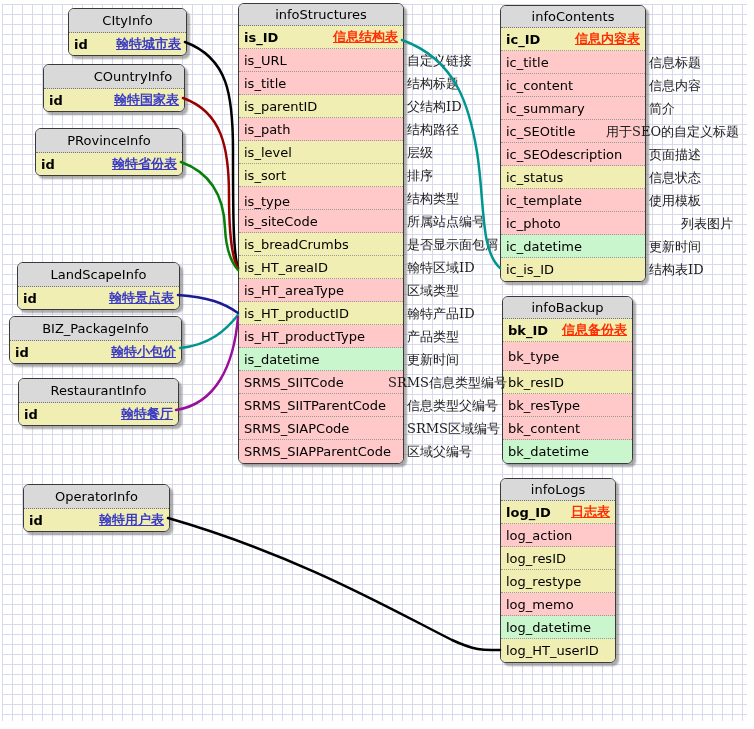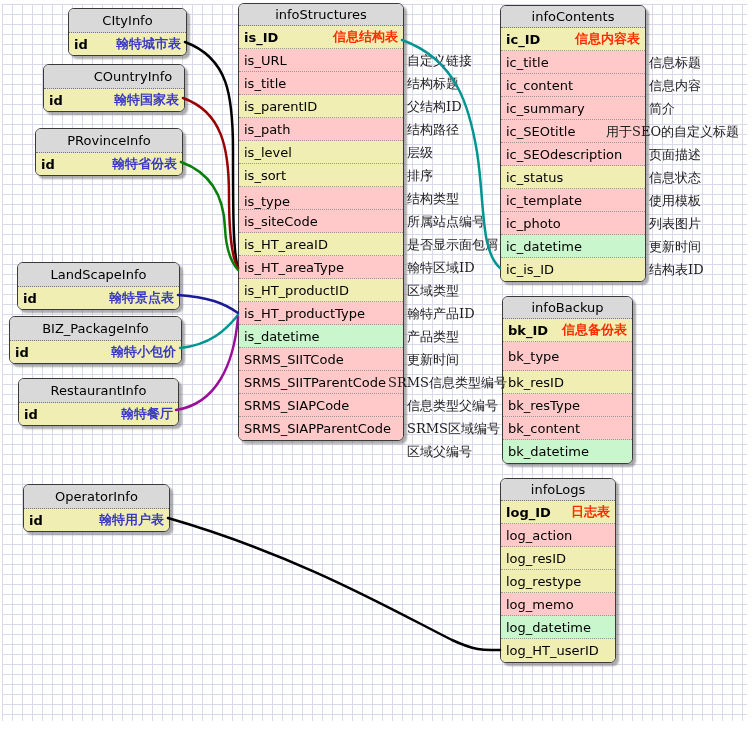--- a/index.html
+++ b/index.html
@@ -27,21 +27,21 @@
     display:flex;align-items:center;padding:0 5px;box-sizing:border-box;
     border-bottom:1px dotted #999;font-size:13px;color:#000;white-space:nowrap;
   }
   .row:last-child{border-bottom:none;}
   .c-yellow{background:var(--row-yellow,#f0eeb2);}
   .c-pink{background:var(--row-pink,#ffc9c9);}
   .c-green{background:var(--row-green,#c9f6cc);}
   .bold{font-weight:bold;}
   .note-inline{
     margin-left:auto;padding-left:6px;white-space:nowrap;font-size:13px;
-    font-family:"DejaVu Serif","Liberation Serif",serif;font-weight:bold;
+    font-family:"DejaVu Serif","Liberation Serif",serif;font-weight:bold;text-decoration:underline;
   }
   .note-red{color:var(--note-red,#ff2d00);}
   .note-blue{color:var(--note-blue,#3a3ac8);}
   .note-out{
     position:absolute;transform:translateY(-50%);white-space:nowrap;z-index:3;
     font-size:13px;color:var(--note-dark,#1c1c1c);
     font-family:"DejaVu Serif","Liberation Serif",serif;
   }
   #connectors{position:absolute;left:0;top:0;z-index:4;pointer-events:none;}
   #connectors path{fill:none;stroke-width:2.5;stroke-linecap:round;}
@@ -154,20 +154,23 @@
       <div class="row c-yellow" style="height: 23px;">
         <span class="fname">is_sort</span>
       </div>
       <div class="row c-pink" style="height: 23px; align-items: flex-end;">
         <span class="fname">is_type</span>
       </div>
       <div class="row c-pink" style="height: 23px;">
         <span class="fname">is_siteCode</span>
       </div>
       <div class="row c-yellow" style="height: 23px;">
+        <span class="fname">is_breadCrumbs</span>
+      </div>
+      <div class="row c-yellow" style="height: 23px;">
         <span class="fname">is_HT_areaID</span>
       </div>
       <div class="row c-pink" style="height: 23px;">
         <span class="fname">is_HT_areaType</span>
       </div>
       <div class="row c-yellow" style="height: 23px;">
         <span class="fname">is_HT_productID</span>
       </div>
       <div class="row c-pink" style="height: 23px;">
         <span class="fname">is_HT_productType</span>
@@ -188,21 +191,21 @@
         <span class="fname">SRMS_SIAPParentCode</span>
       </div>
     </div>
     <span class="note-out" style="left: 649px; top: 63px;">信息标题</span>
     <span class="note-out" style="left: 649px; top: 86px;">信息内容</span>
     <span class="note-out" style="left: 649px; top: 109px;">简介</span>
     <span class="note-out" style="left: 606px; top: 132px;">用于SEO的自定义标题</span>
     <span class="note-out" style="left: 649px; top: 155px;">页面描述</span>
     <span class="note-out" style="left: 649px; top: 178px;">信息状态</span>
     <span class="note-out" style="left: 649px; top: 201px;">使用模板</span>
-    <span class="note-out" style="left: 649px; top: 224px;">列表图片</span>
+    <span class="note-out" style="left: 649px; top: 224px; padding-left: 32px;">列表图片</span>
     <span class="note-out" style="left: 649px; top: 247px;">更新时间</span>
     <span class="note-out" style="left: 649px; top: 270px;">结构表ID</span>
     <div class="dtable" style="left: 500px; top: 5px; width: 144px;">
       <div class="hdr" style="height: 22px;">infoContents</div>
       <div class="row c-yellow" style="height: 23px;">
         <span class="fname bold">ic_ID</span>
         <span class="note-inline note-red">信息内容表</span>
       </div>
       <div class="row c-pink" style="height: 23px;">
         <span class="fname">ic_title</span>

